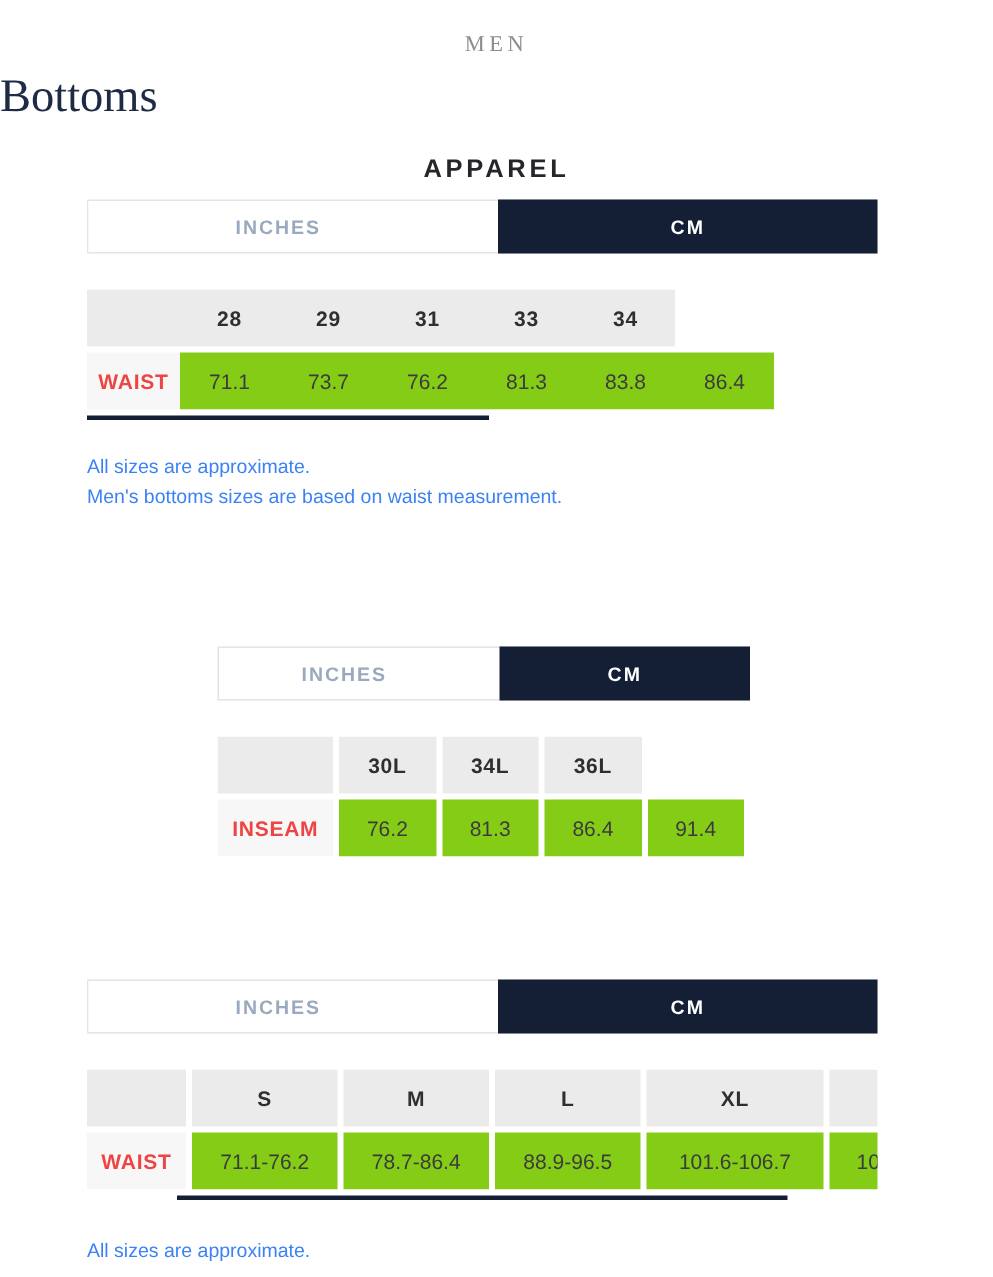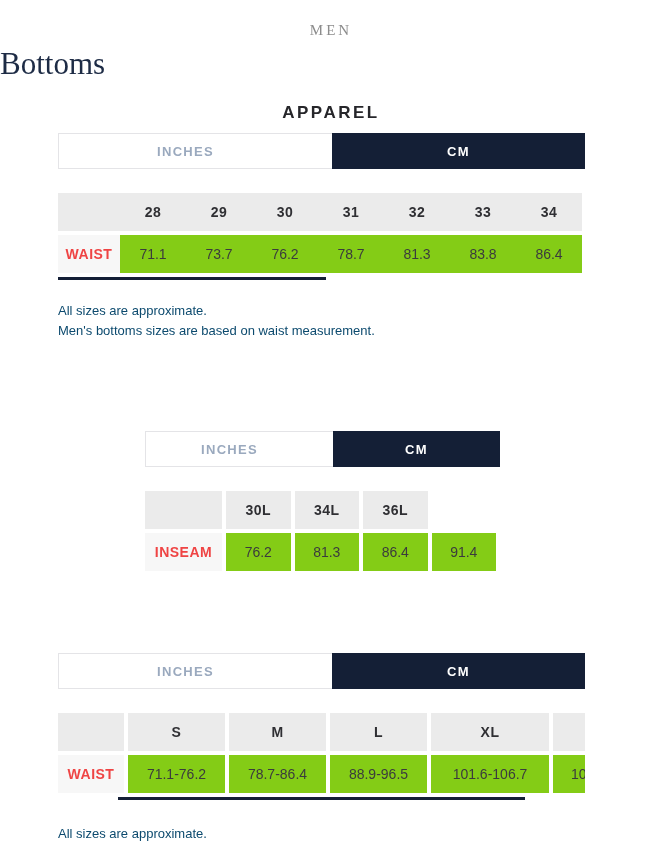--- a/index.html
+++ b/index.html
@@ -70,21 +70,21 @@
   .t3 .col { width:97px; }
   .t3 .colxl { width:118px; }
   .t3 .colcut { width:96px; justify-content:flex-start; padding-left:18px; }
 
   
   .scrollthumb { position:absolute; height:3px; background:#141F36; cursor:pointer; }
   .sb1 { left:58px; top:277px; width:268px; }
   .sb3 { left:118px; top:797px; width:407px; }
 
   
-  .notes { position:absolute; left:58px; font-size:13px; color:#0c4a6e; line-height:20px; }
+  .notes { position:absolute; left:58px; font-size:13px; color:#3b82f6; line-height:20px; }
   .notes1 { top:301px; }
   .notes3 { top:824px; }
 </style>
 </head>
 <body>
 
 <div class="page">
 
   <div class="category">MEN</div>
   <h1 class="title">Bottoms</h1>
@@ -93,32 +93,29 @@
   <div class="toggle toggle1">
     <div class="seg inches">INCHES</div>
     <div class="seg cm">CM</div>
   </div>
 
   <div class="sizetable t1">
     <div class="row">
       <div class="cell corner lbl"></div>
       <div class="cell hcell col">28</div>
       <div class="cell hcell col">29</div>
-      <div class="cell hcell col">30</div>
       <div class="cell hcell col">31</div>
-      <div class="cell hcell col">32</div>
       <div class="cell hcell col">33</div>
       <div class="cell hcell col">34</div>
     </div>
     <div class="row">
       <div class="cell lblcell lbl">WAIST</div>
       <div class="cell vcell col">71.1</div>
       <div class="cell vcell col">73.7</div>
       <div class="cell vcell col">76.2</div>
-      <div class="cell vcell col">78.7</div>
       <div class="cell vcell col">81.3</div>
       <div class="cell vcell col">83.8</div>
       <div class="cell vcell col">86.4</div>
     </div>
   </div>
   <div class="scrollthumb sb1"></div>
 
   <div class="notes notes1">
     <div>All sizes are approximate.</div>
     <div>Men's bottoms sizes are based on waist measurement.</div>

